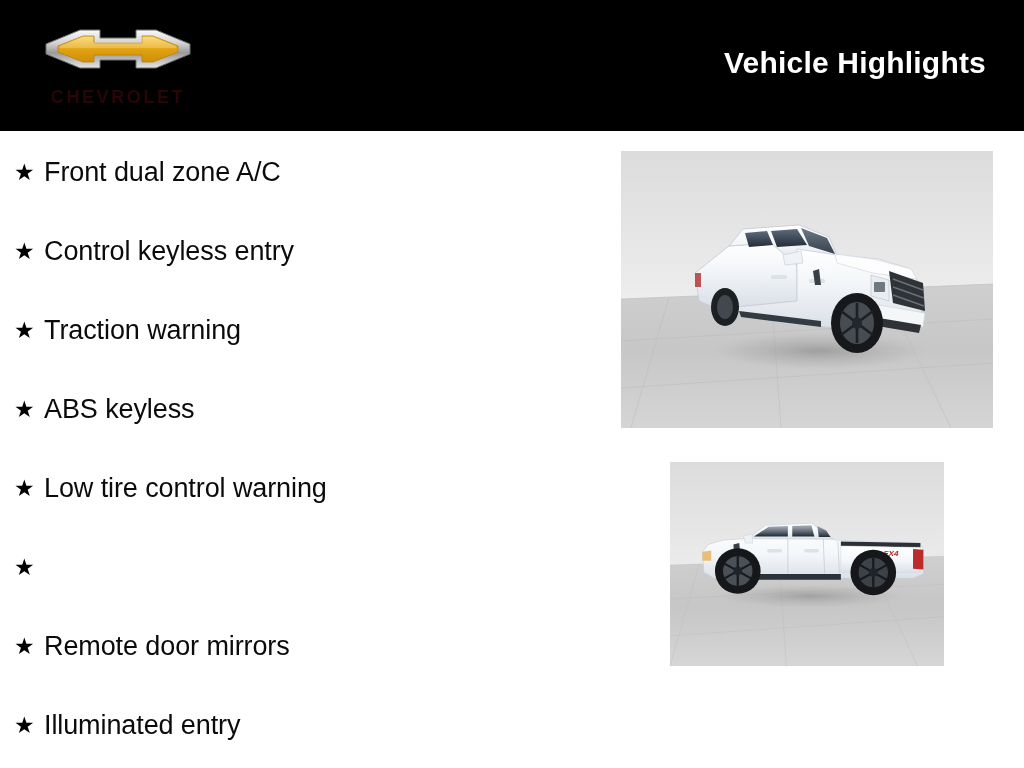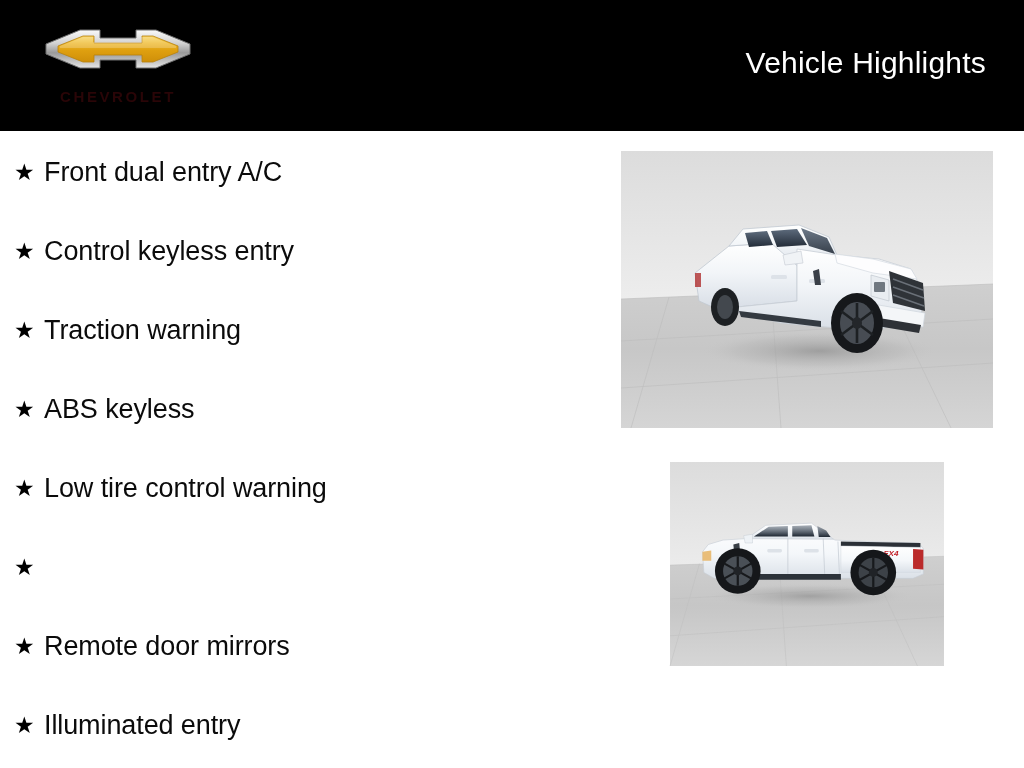--- a/index.html
+++ b/index.html
@@ -39,35 +39,35 @@
     left: 0; top: 0;
     width: 164px;
     height: 64px;
   }
   .brand-wordmark {
     position: absolute;
     left: 14px;
     top: 66px;
     width: 136px;
     text-align: center;
-    font-size: 15px;
+    font-size: 18px;
     font-weight: bold;
     letter-spacing: 2.6px;
     color: #2a0507;
     font-family: "Liberation Sans", "DejaVu Sans", sans-serif;
     line-height: 18px;
     user-select: none;
   }
   .header-title {
     position: absolute;
     right: 38px;
     top: 46px;
     color: #ffffff;
     font-size: 30px;
-    font-weight: normal;
+    font-weight: bold;
     letter-spacing: 0.2px;
     white-space: nowrap;
   }
 
   
   .highlights-list {
     position: absolute;
     left: 0;
     top: 131px;
     width: 600px;
@@ -144,21 +144,21 @@
     </div>
     <div class="brand-wordmark">CHEVROLET</div>
   </div>
 
   <div class="header-title">Vehicle Highlights</div>
 </div>
 
 <ul class="highlights-list">
   <li class="highlight-item" style="top:21px;">
     <span class="bullet-star">★</span>
-    <span class="highlight-label">Front dual entry A/C</span>
+    <span class="highlight-label">Front dual zone A/C</span>
   </li>
   <li class="highlight-item" style="top:100px;">
     <span class="bullet-star">★</span>
     <span class="highlight-label">Control keyless entry</span>
   </li>
   <li class="highlight-item" style="top:179px;">
     <span class="bullet-star">★</span>
     <span class="highlight-label">Traction warning</span>
   </li>
   <li class="highlight-item" style="top:258px;">

